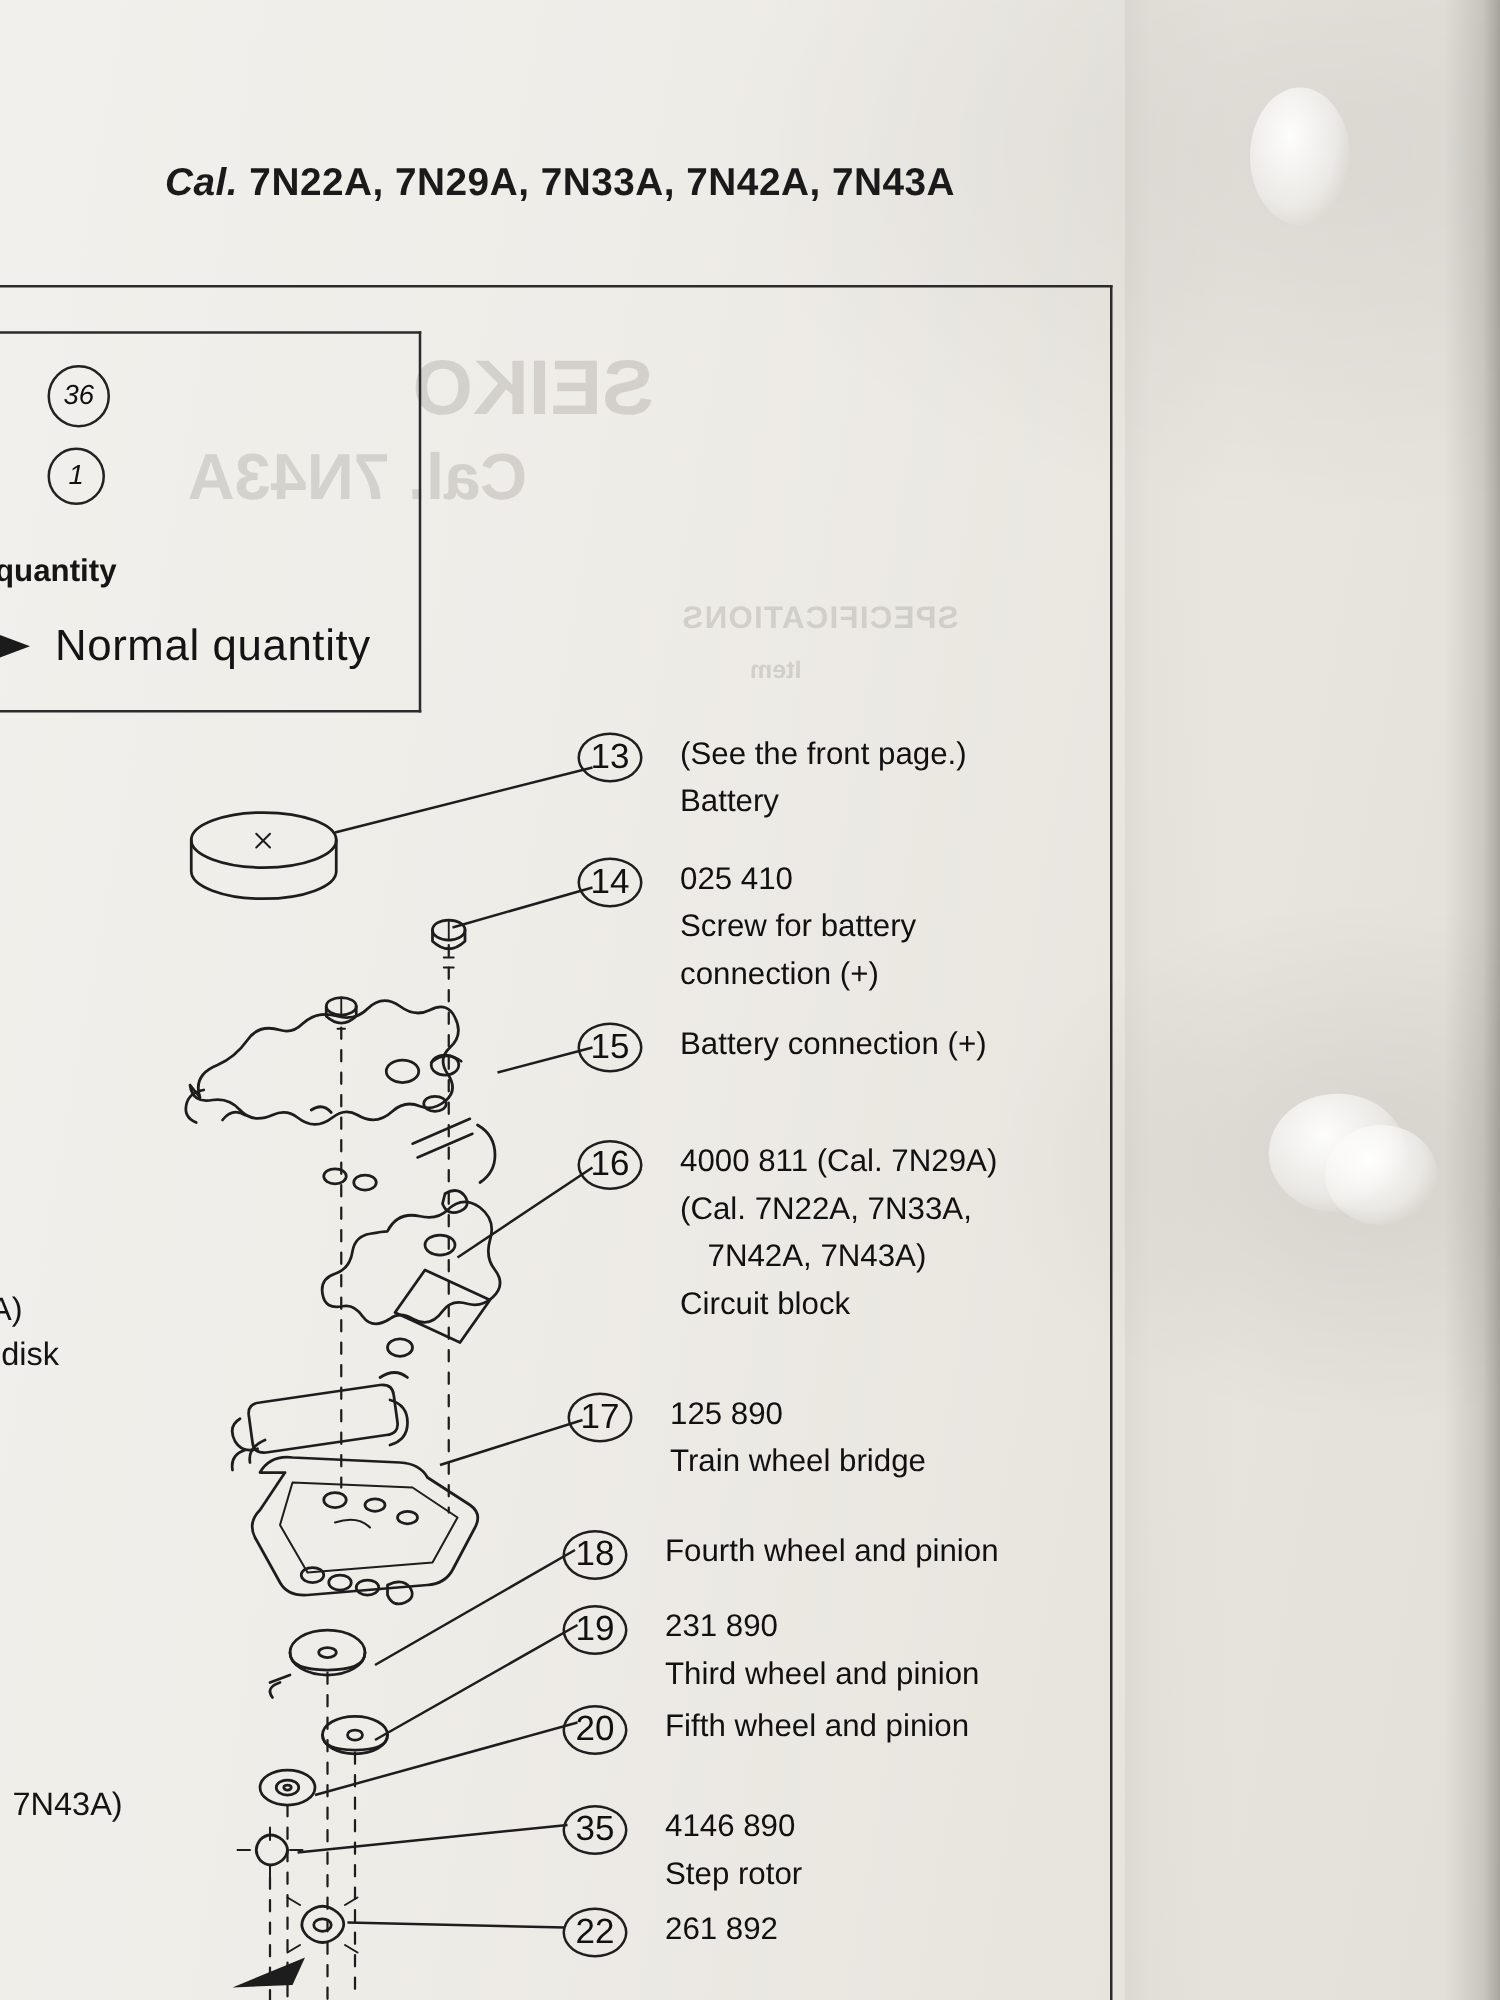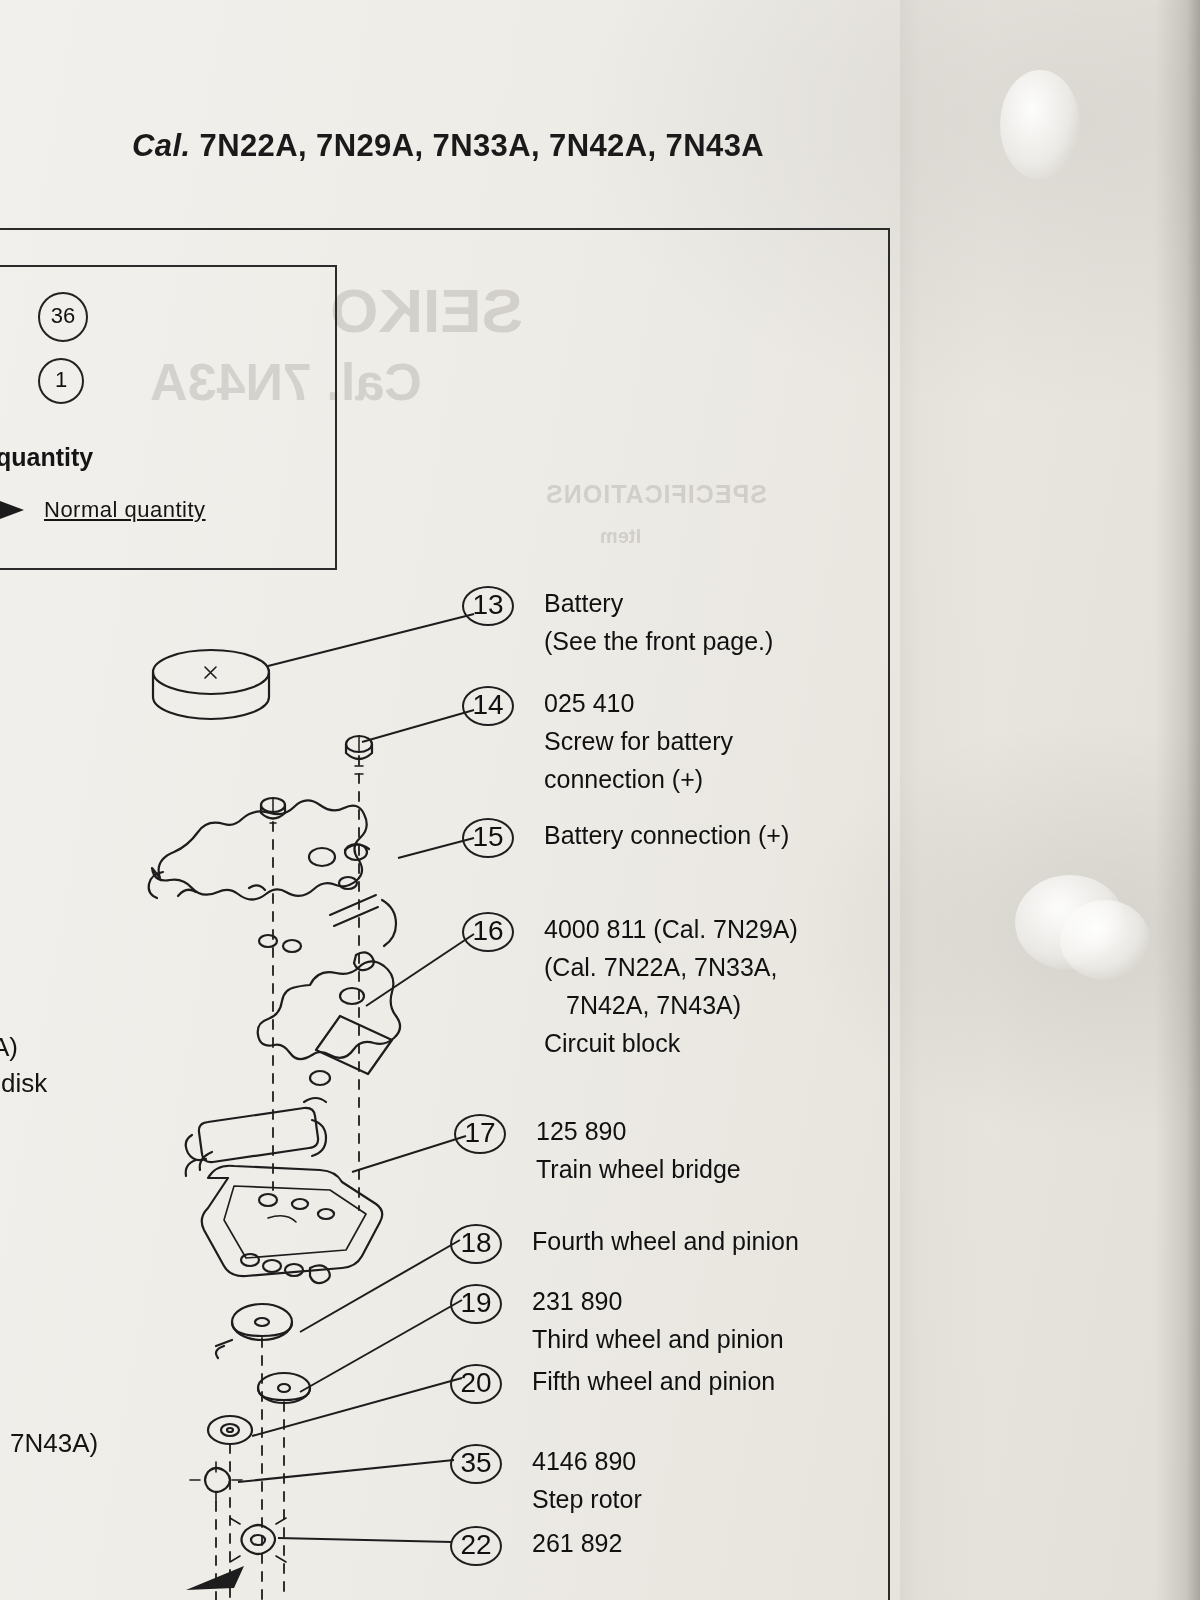--- a/index.html
+++ b/index.html
@@ -80,20 +80,21 @@
     width: 397px;
     height: 305px;
     border: 2px solid #2b2b2b;
     border-left: none;
     box-sizing: border-box;
   }
   .legend-row {
     position: absolute;
     display: flex;
     align-items: flex-start;
+    font-style: italic;
   }
   .circ {
     display: inline-block;
     border: 2px solid #222;
     border-radius: 50%;
     text-align: center;
     font-size: 20px;
     color: #111;
     background: transparent;
   }
@@ -114,21 +115,21 @@
   }
   #leg-normal .arrow {
     width: 0; height: 0;
     border-top: 12px solid transparent;
     border-bottom: 12px solid transparent;
     border-left: 32px solid #1b1b1b;
     margin-right: 20px;
     margin-left: -8px;
   }
   #leg-normal .txt {
-    font-size: 22px; color: #141414; letter-spacing: 0.5px; text-decoration: underline;
+    font-size: 35px; color: #141414; letter-spacing: 0.5px;
   }
 
   
   .ghost {
     position: absolute;
     color: rgba(120,118,112,0.23);
     font-weight: bold;
     transform: scaleX(-1);
     pointer-events: none;
     white-space: nowrap;
@@ -341,22 +342,22 @@
       <path d="M238 1482 L454 1460"></path>
       <path d="M278 1538 L452 1542"></path>
     </g>
   </svg>
 
   <div id="parts-list">
 
     <div class="part" style="left:0px; top:0px;">
       <span class="num">13</span>
       <span class="lines">
+        <span class="ln">(See the front page.)</span>
         <span class="ln">Battery</span>
-        <span class="ln">(See the front page.)</span>
       </span>
     </div>
 
     <div class="part" style="left:0px; top:100px;">
       <span class="num">14</span>
       <span class="lines">
         <span class="ln">025 410</span>
         <span class="ln">Screw for battery</span>
         <span class="ln">connection  (+)</span>
       </span>

